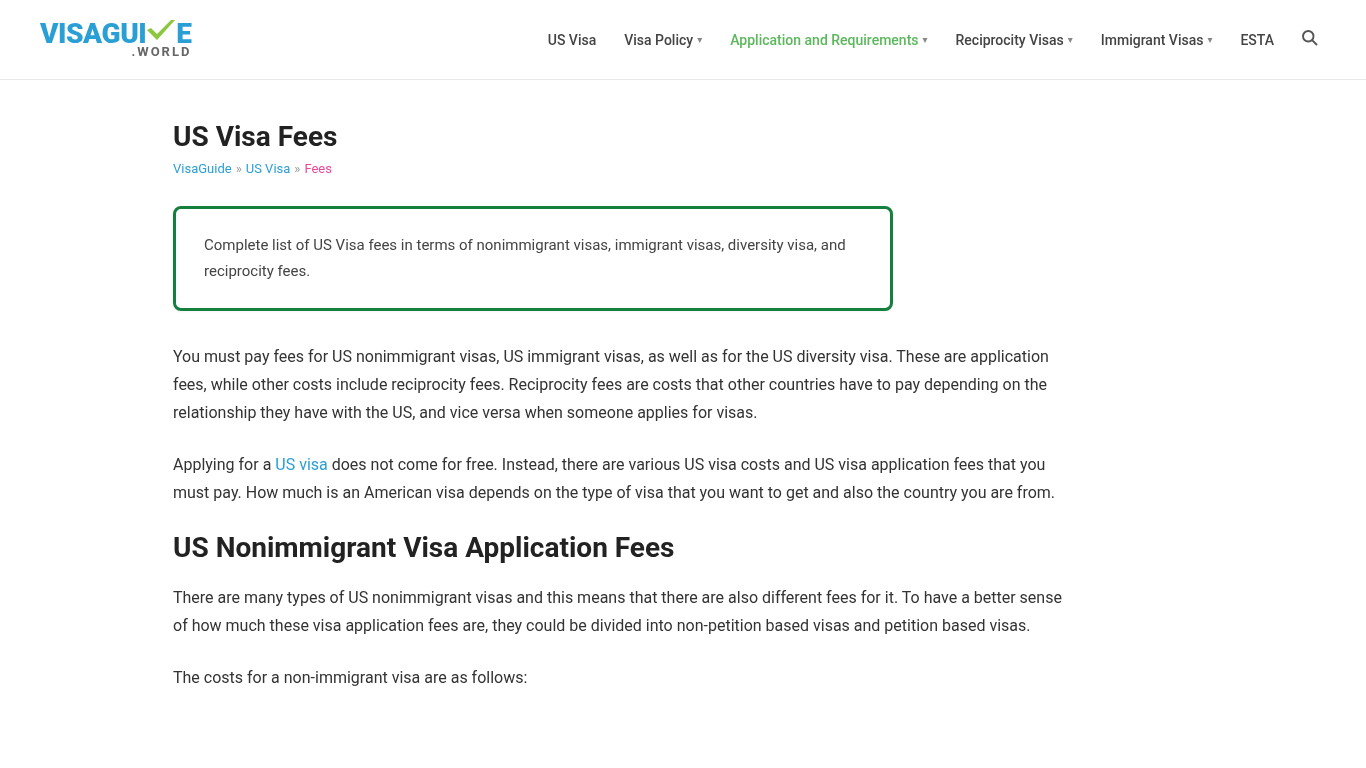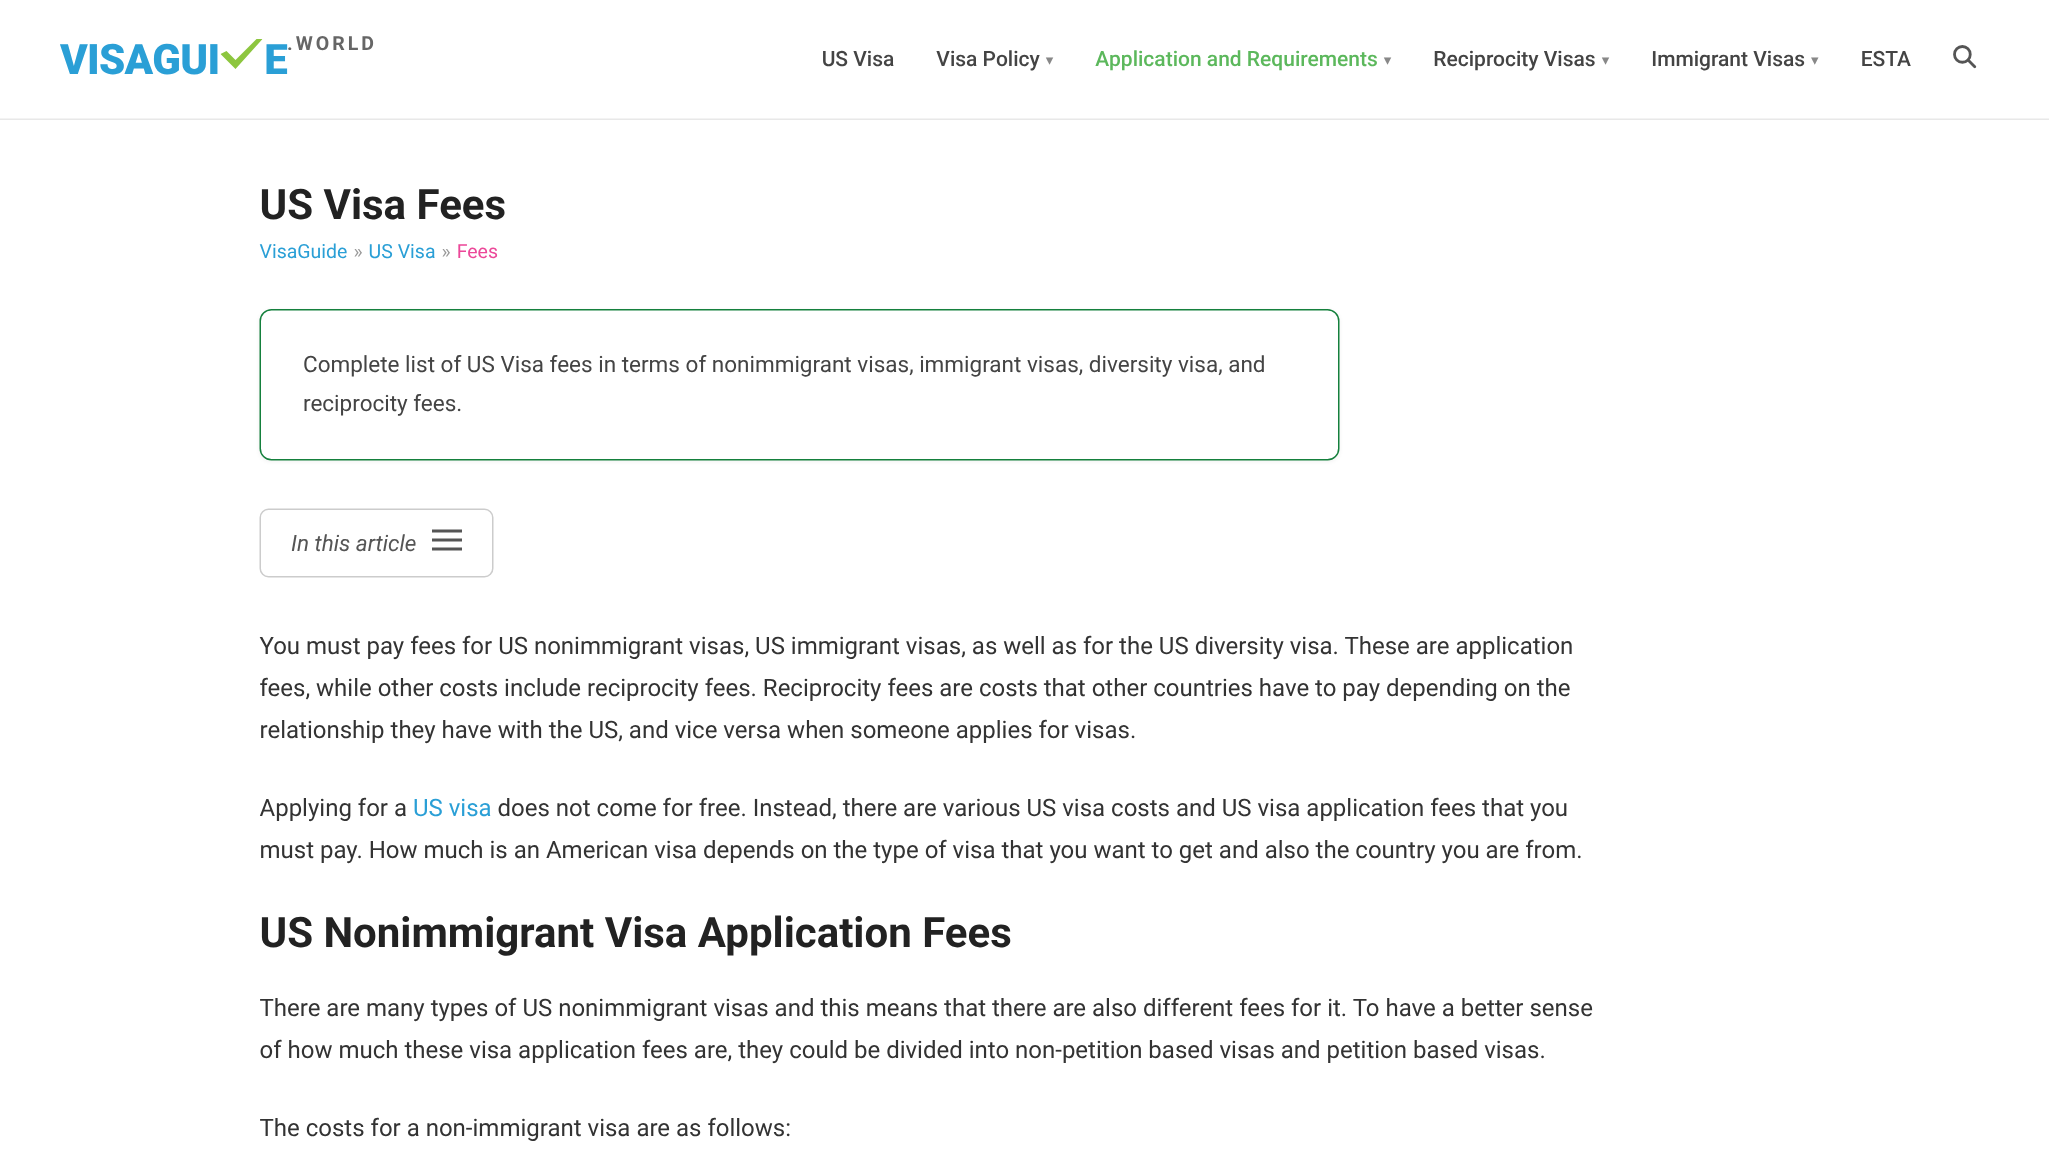--- a/index.html
+++ b/index.html
@@ -128,21 +128,21 @@
     .breadcrumb span {
       color: #ec4899;
     }
 
     .breadcrumb .sep {
       color: #999;
     }
 
     
     .summary-box {
-      border: 1px solid #15803d;
+      border: 3px solid #15803d;
       border-radius: 8px;
       padding: 24px 28px;
       margin-bottom: 32px;
       max-width: 720px;
       background: #fff;
       box-shadow: 0 1px 3px rgba(0,0,0,0.05);
     }
 
     .summary-box p {
       font-size: 15px;
@@ -195,21 +195,21 @@
       font-size: 28px;
       font-weight: 700;
       color: #222;
       margin-bottom: 20px;
       margin-top: 8px;
     }
 
     
     .logo-container {
       display: flex;
-      flex-direction: row;
+      flex-direction: column;
       justify-content: flex-end;
     }
 
     .logo-row {
       display: flex;
       align-items: center;
     }
   </style>
 </head>
 <body>
@@ -275,30 +275,20 @@
     <span class="sep">»</span>
     <span>Fees</span>
   </div>
 
   
   <div class="summary-box">
     <p>Complete list of US Visa fees in terms of nonimmigrant visas, immigrant visas, diversity visa, and reciprocity fees.</p>
   </div>
 
   
-  <div class="in-article-box">
-    <span>In this article</span>
-    <span class="in-article-icon">
-      <svg width="20" height="16" viewBox="0 0 20 16" fill="none" stroke="#555" stroke-width="2" stroke-linecap="round">
-        <line x1="0" y1="2" x2="20" y2="2"></line>
-        <line x1="0" y1="8" x2="20" y2="8"></line>
-        <line x1="0" y1="14" x2="20" y2="14"></line>
-      </svg>
-    </span>
-  </div>
 
   
   <div class="content-section">
 
     <p>You must pay fees for US nonimmigrant visas, US immigrant visas, as well as for the US diversity visa. These are application fees, while other costs include reciprocity fees. Reciprocity fees are costs that other countries have to pay depending on the relationship they have with the US, and vice versa when someone applies for visas.</p>
 
     <p>
       <span>Applying for a </span><a href="#">US visa</a><span> does not come for free. Instead, there are various US visa costs and US visa application fees that you must pay. How much is an American visa depends on the type of visa that you want to get and also the country you are from.</span>
     </p>
 

